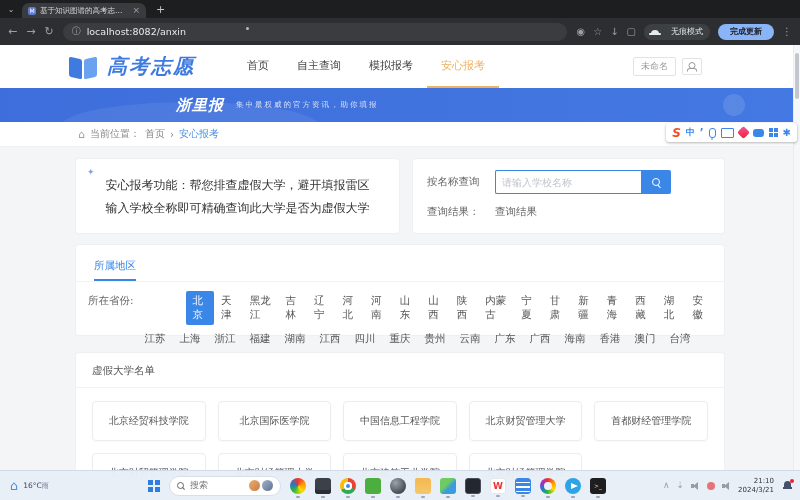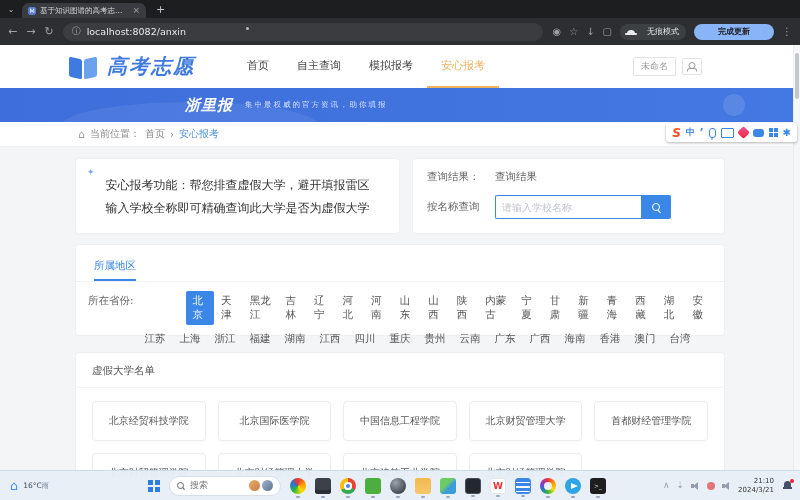--- a/index.html
+++ b/index.html
@@ -27,21 +27,21 @@
   .info-ic{color:#9aa0a6;font-size:9px;}
   .url-text{color:#e8eaed;font-size:9.5px;white-space:nowrap;overflow:hidden;flex:1;}
   .tb-right{display:flex;align-items:center;gap:8px;}
   .tb-ic{color:#9aa0a6;font-size:10px;line-height:10px;}
   .incog-chip{height:16px;background:#3c4043;border-radius:8px;display:flex;align-items:center;
               gap:12px;padding:0 7px;}
   .hat{width:8px;height:4px;background:#e8eaed;border-radius:4px 4px 0 0;position:relative;}
   .hat::after{content:"";position:absolute;left:-2px;right:-2px;bottom:-1px;height:1.5px;background:#e8eaed;border-radius:1px;}
   .incog-chip span{color:#e8eaed;font-size:8px;}
   .update-btn{height:16px;background:#8ab4f8;border-radius:8px;color:#202124;font-size:8px;
-              display:flex;align-items:center;padding:0 24px;font-weight:bold;}
+              display:flex;align-items:center;padding:0 12px;font-weight:bold;}
 
   
   .siteheader{position:absolute;top:45px;left:0;width:800px;height:43px;background:#fff;
               display:flex;align-items:stretch;}
   .brand{display:flex;align-items:center;gap:9px;margin-left:68px;}
   .book{position:relative;width:30px;height:22px;}
   .book i{position:absolute;bottom:0;width:13px;height:20px;background:#3f7ae0;border-radius:2px;}
   .book i.l{left:1px;transform:skewY(12deg);}
   .book i.r{right:1px;transform:skewY(-12deg);background:#6aa2ef;}
   .logo-text{font-size:20px;font-weight:bold;font-style:italic;color:#3f7ae0;letter-spacing:2px;}
@@ -57,21 +57,21 @@
   .avatar-chip::after{content:"";position:absolute;left:50%;bottom:2px;transform:translateX(-50%);
                       width:9px;height:3px;border-radius:4px 4px 0 0;border:1px solid #999;border-bottom:none;}
 
   
   .banner{position:absolute;top:88px;left:0;width:800px;height:34px;
           background:linear-gradient(90deg,#3e6edb,#4478e2);overflow:hidden;}
   .banner .blob1{position:absolute;left:60px;top:14px;width:260px;height:50px;border-radius:50%;
                  background:rgba(255,255,255,.07);}
   .banner .blob2{position:absolute;right:55px;top:6px;width:22px;height:22px;border-radius:50%;
                  background:rgba(255,255,255,.12);}
-  .banner-inner{position:absolute;left:185px;top:0;height:100%;display:flex;align-items:center;gap:12px;}
+  .banner-inner{position:absolute;left:176px;top:0;height:100%;display:flex;align-items:center;gap:12px;}
   .banner-title{color:#fff;font-size:15px;font-weight:bold;font-style:italic;letter-spacing:1px;}
   .banner-sub{color:rgba(255,255,255,.78);font-size:7.5px;letter-spacing:2px;}
   .banner-dot{position:absolute;left:246px;top:27px;width:3px;height:3px;border-radius:50%;
               background:rgba(255,255,255,.65);}
 
   
   .crumbbar{position:absolute;top:122px;left:0;width:800px;height:25px;background:#fff;
             border-bottom:1px solid #eef0f2;display:flex;align-items:center;gap:5px;
             padding-left:78px;box-sizing:border-box;font-size:10px;color:#888;}
   .home-ic{color:#9aa0a6;font-size:11px;}
@@ -290,29 +290,29 @@
 <div class="card intro">
   <span class="pin-ic">✦</span>
   <div class="intro-lines">
     <div>安心报考功能：帮您排查虚假大学，避开填报雷区</div>
     <div>输入学校全称即可精确查询此大学是否为虚假大学</div>
   </div>
 </div>
 
 <div class="card searchcard">
   <div class="sc-row">
-    <span class="sc-label">查询结果：</span>
-    <span class="sc-result-val">查询结果</span>
-  </div>
-  <div class="sc-row">
     <span class="sc-label">按名称查询</span>
     <input class="sc-input" type="text" placeholder="请输入学校名称" style="">
     <button class="sc-btn">
         <span class="mag"></span>
       </button>
+  </div>
+  <div class="sc-row">
+    <span class="sc-label">查询结果：</span>
+    <span class="sc-result-val">查询结果</span>
   </div>
 </div>
 
 <div class="card regioncard">
   <div class="tabrow">
     <span class="tab-label">所属地区</span>
   </div>
   <div class="region-body">
     <span class="field-label">所在省份:</span>
     <div class="prov-rows">

